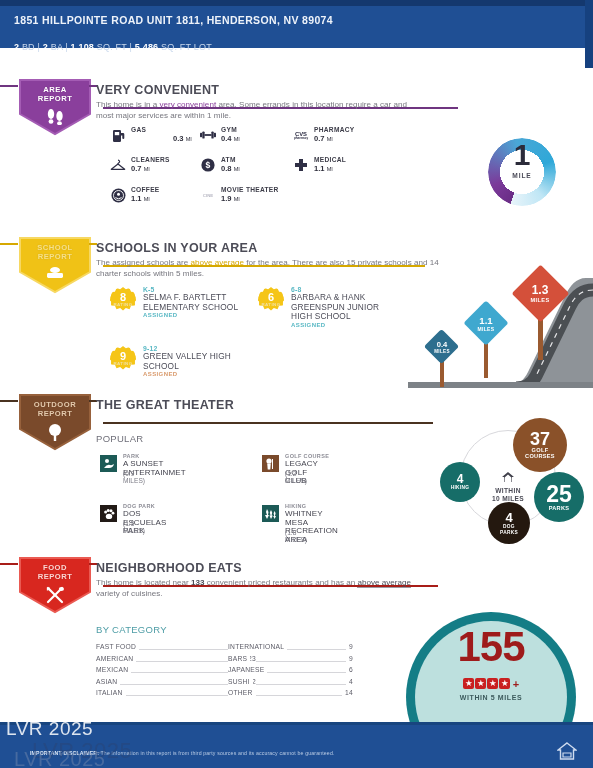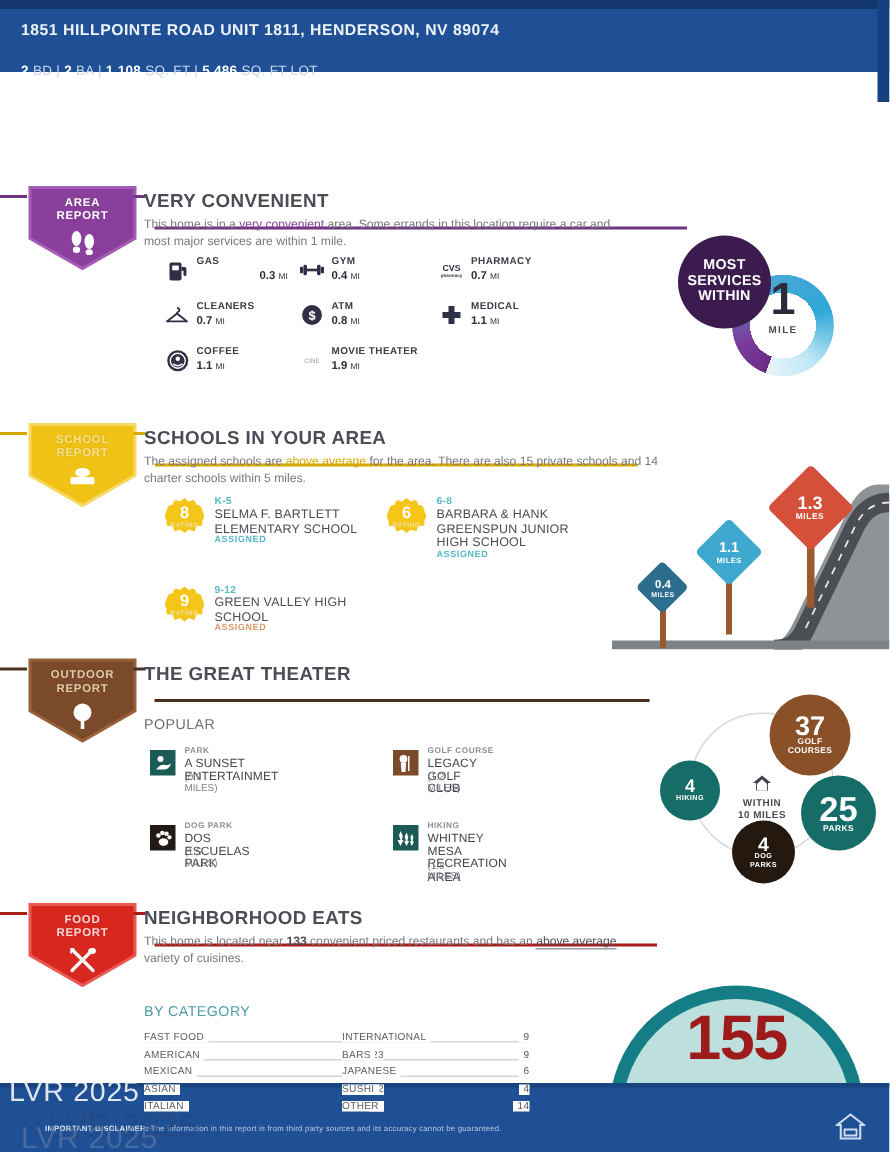--- a/index.html
+++ b/index.html
@@ -31,21 +31,21 @@
     font-size:10.5px; font-weight:bold; letter-spacing:.35px;
     line-height:13.5px; color:#eef3fa;
   }
   .specs{
     position:absolute; left:14px; top:42px;
     font-size:9px; color:#c9d8ec; letter-spacing:.2px;
   }
   .specs b{ color:#ffffff; }
 
   
-  .section{ position:absolute; left:0; width:570px;margin-top:45px; }
+  .section{ position:absolute; left:0; width:570px; }
   .badge{
     position:absolute; left:18px; top:0; width:74px; height:58px;
     color:#fff; text-align:center;
   }
   .badge .shield{
     position:absolute; left:0; top:0; width:74px; height:58px;
   }
   .badge .btxt{
     position:absolute; left:0; top:7px; width:74px;
     font-size:7.6px; font-weight:bold; letter-spacing:.5px; line-height:9px;
@@ -407,25 +407,20 @@
         <svg width="14" height="14" viewBox="0 0 14 14">
             <path d="M5,1 h4 v4 h4 v4 h-4 v4 h-4 v-4 h-4 v-4 h4 z" fill="#2f2f45"></path>
           </svg>
       </div>
       <div class="lbl">MEDICAL</div>
       <div class="dist"><span style="font-size:7.6px;font-weight:bold;">1.1</span> <span>MI</span></div>
     </div>
 
     <div class="donut" style="left:452px;top:34px;width:116px;height:104px;">
       <div class="ring"></div>
-      <div class="bubble">
-        <div>MOST</div>
-        <div>SERVICES</div>
-        <div>WITHIN</div>
-      </div>
       <div class="num">1</div>
       <div class="mile">MILE</div>
     </div>
   </div>
 
   <div class="section" style="top:236px;height:152px;">
     <div class="lead-l" style="background:#d6a800;"></div>
     <div class="badge">
       <svg class="shield" viewBox="0 0 74 58">
         <path d="M2,2 H72 V36 L37,56 L2,36 Z" fill="#f0c216"></path>

